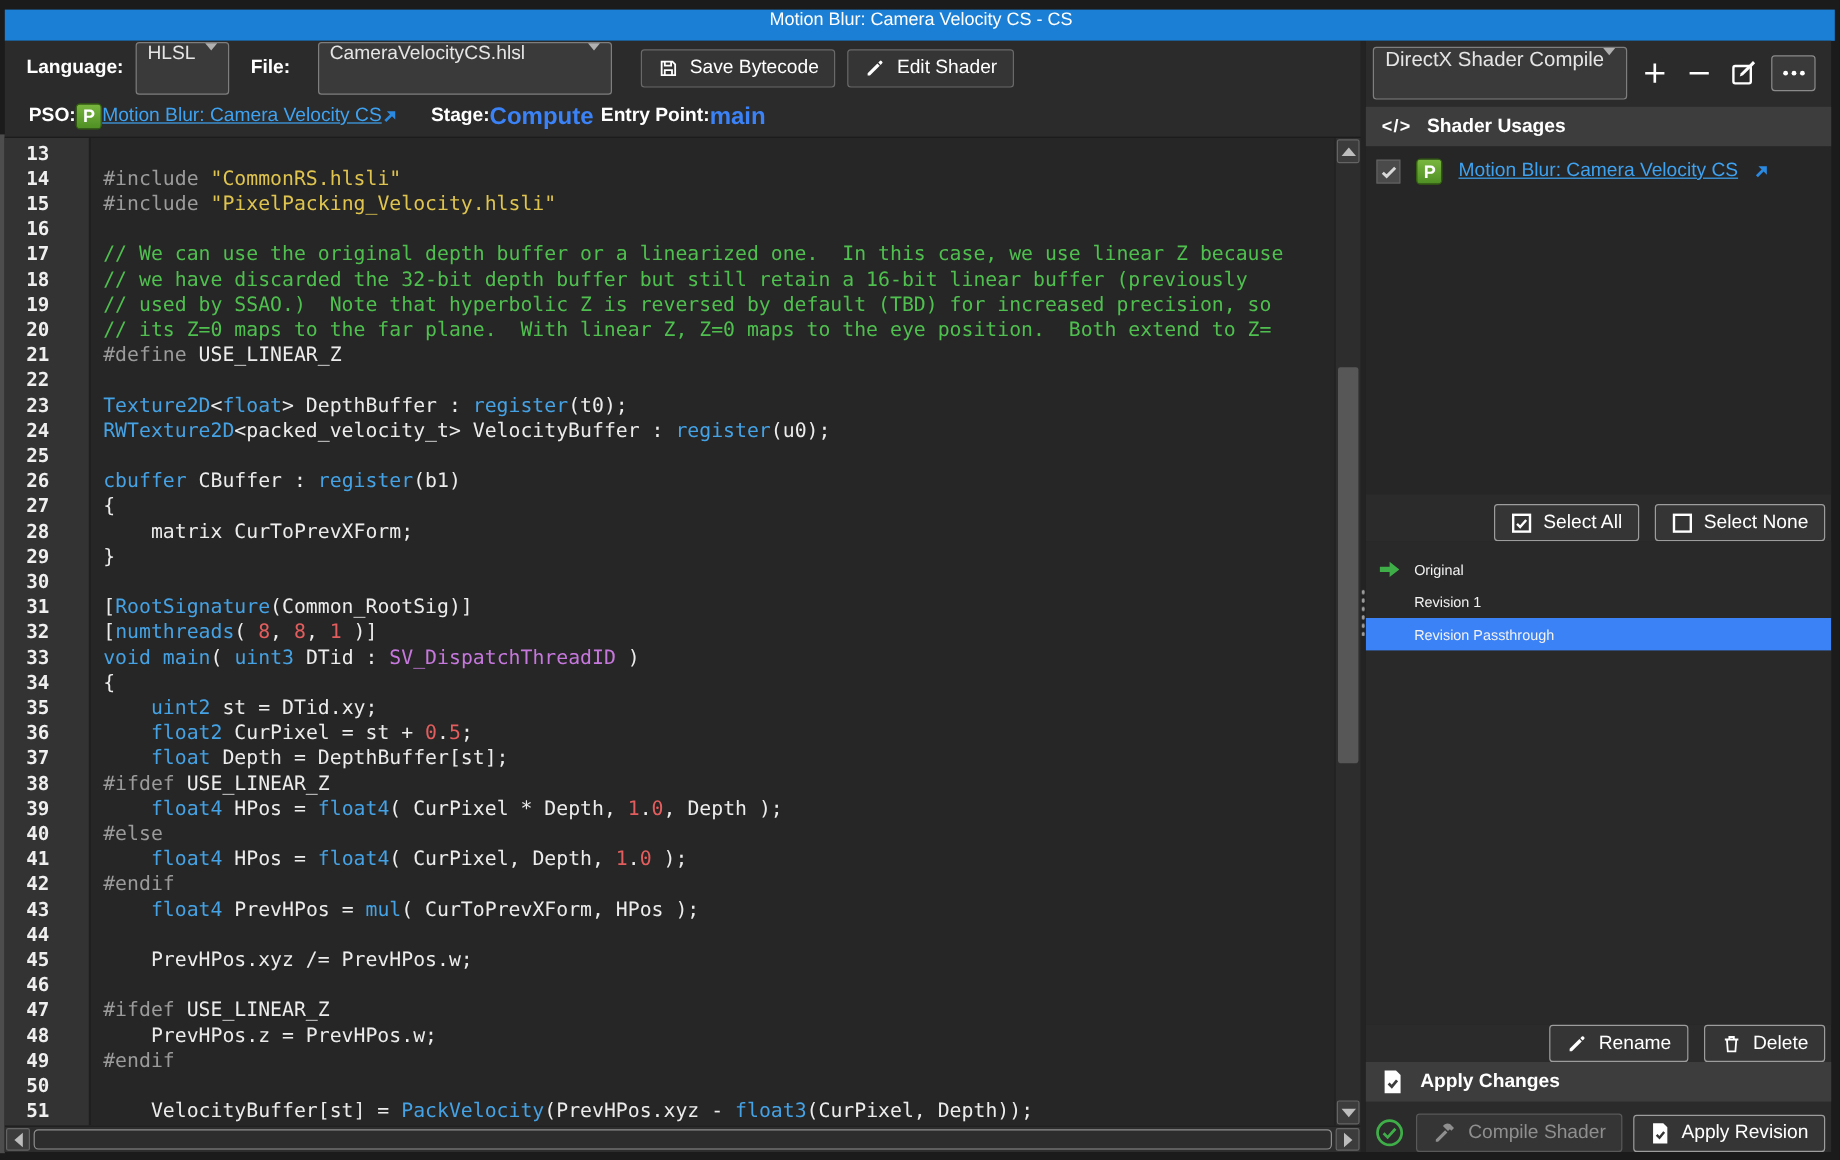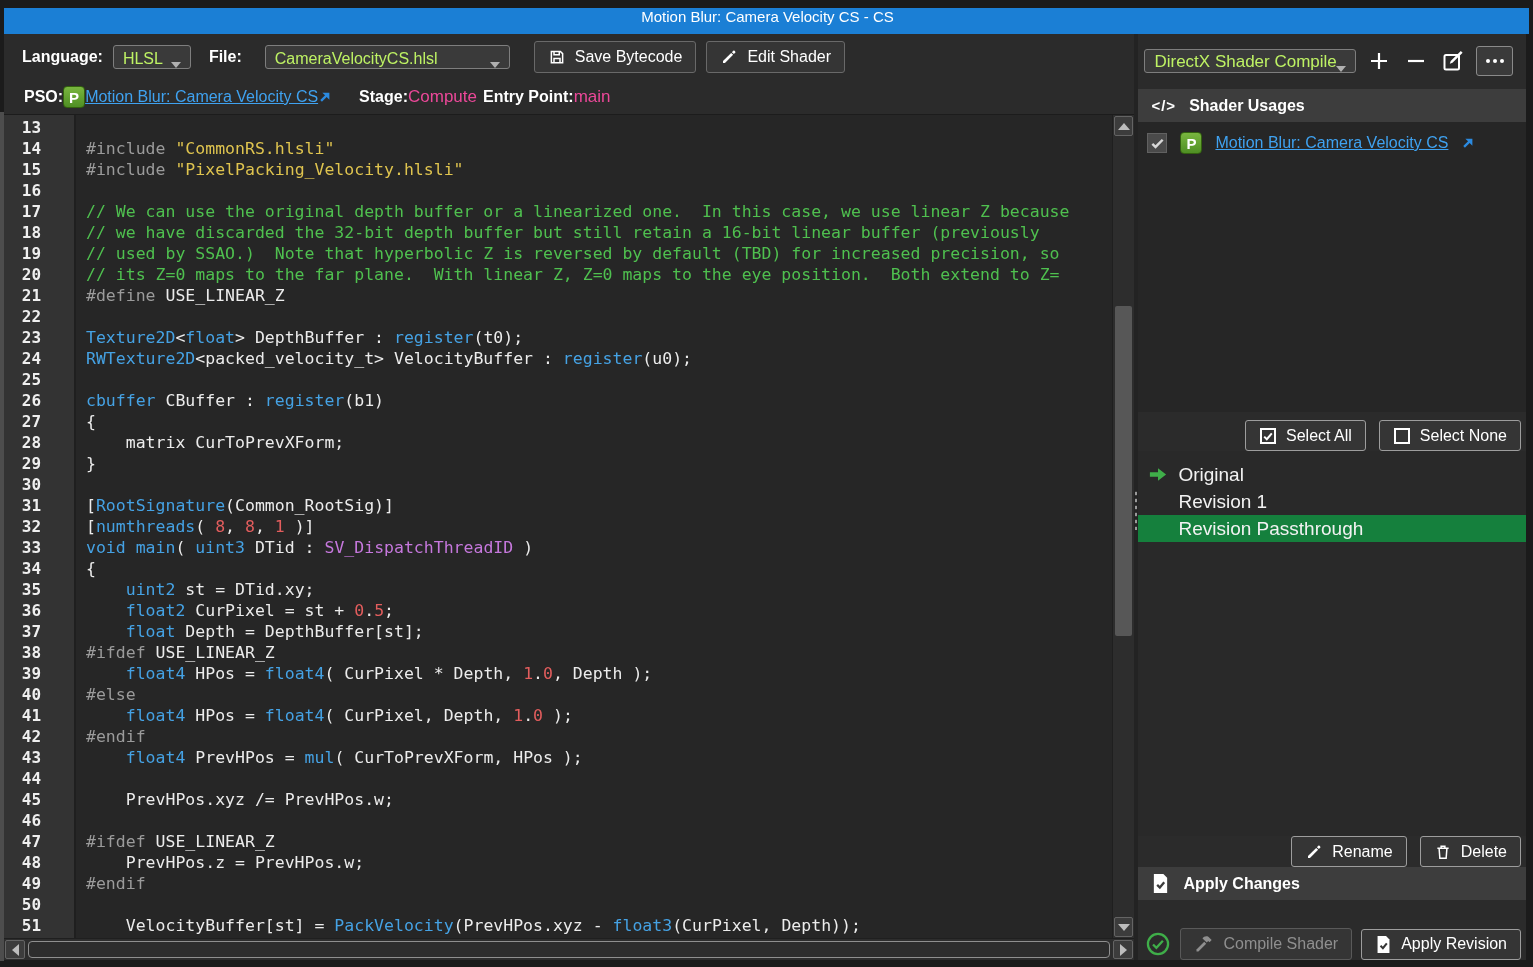--- a/index.html
+++ b/index.html
@@ -23,23 +23,23 @@
   .left-col { width:1144px; display:flex; flex-direction:column; background:#2b2b2b; }
   .splitter { width:4px; background:#232323; position:relative; }
   .grip { position:absolute; top:456px; left:0; width:4px; height:40px;
           background-image:radial-gradient(#9a9a9a 1px, transparent 1.3px); background-size:4px 7px; }
   .panel { flex:1; display:flex; flex-direction:column; background:#2b2b2b; }
 
   
   .toolbar { height:46px; display:flex; align-items:center; padding-left:18px; gap:10px; }
   .pso-row { height:34px; display:flex; align-items:center; padding-left:20px; gap:0; }
   .lbl { color:#fff; font-weight:bold; font-size:16px; white-space:nowrap; }
-  .val { color:#ec4899; font-size:17px; white-space:nowrap; }
-  .dropdown { height:24px; background:#3a3a3a; border:1px solid #7e7e7e; border-radius:3px;
-              display:flex; align-items:flex-end; padding:0 9px; color:#bef264; font-size:16px; cursor:pointer; }
+  .val { color:#3b82f6; font-size:20px; white-space:nowrap;font-weight:bold; }
+  .dropdown { height:44px; background:#3a3a3a; border:1px solid #7e7e7e; border-radius:3px;
+              display:flex; align-items:flex-start; padding:0 9px; color:#e5e5e5; font-size:16px; cursor:pointer; }
   .dd-value { white-space:nowrap; overflow:hidden; }
   .dd-caret { margin-left:auto; width:0; height:0; border-left:5px solid transparent;
               border-right:5px solid transparent; border-top:6px solid #b0b0b0; flex:none; }
   .dd-lang { width:78px; margin-right:8px; }
   .dd-file { width:245px; margin-right:14px;margin-left:13px; }
   .btn { height:32px; background:#353535; border:1px solid #696969; border-radius:3px; display:inline-flex;
          align-items:center; gap:9px; padding:0 13px; color:#fff; font-size:16px; cursor:pointer; white-space:nowrap; }
   .btn.bright { border-color:#9d9d9d; height:31px; }
   .btn.disabled { color:#8f8f8f; border-color:#595959; }
   .p-badge { width:22px; height:22px; border-radius:4px; background:linear-gradient(#79b63f,#4f8f24);
@@ -86,25 +86,25 @@
               display:flex; align-items:center; justify-content:center; gap:3px; cursor:pointer; flex:none; }
   .more-btn i { width:4px; height:4px; border-radius:50%; background:#fff; }
   .mt8{margin-top:8px;} .mt12{margin-top:12px;}
   .usages { height:290px; background:#262626; padding:10px 0 0 9px; flex:none; }
   .usage-row { display:flex; align-items:center; gap:13px; }
   .checkbox { width:20px; height:20px; background:#4a4a4a; border:1px solid #616161;
               display:flex; align-items:center; justify-content:center; cursor:pointer; flex:none; }
   .sel-row { margin-top:8px; display:flex; justify-content:flex-end; gap:13px; padding-right:5px; flex:none; }
   .rev-list { flex:1; background:#292929; padding-top:10px; overflow:hidden; }
   .rev-row { height:27px; display:flex; align-items:center; gap:9px; padding-left:11px; color:#f2f2f2;
-             font-size:19px; cursor:pointer; }
-  .rev-row.selected { background:#15803d; }
+             font-size:12px; cursor:pointer; }
+  .rev-row.selected { background:#3b82f6; }
   .rev-ic { width:20px; display:flex; align-items:center; flex:none; }
   .rd-row { display:flex; justify-content:flex-end; gap:13px; padding-right:5px; flex:none; }
-  .bottom-row { margin-top:28px; display:flex; align-items:center; gap:9px; padding:0 5px 0 7px; flex:none; }
+  .bottom-row { margin-top:10px; display:flex; align-items:center; gap:9px; padding:0 5px 0 7px; flex:none; }
   .btn-compile { flex:1; justify-content:flex-start; }
   svg { display:block; }
 </style>
 </head>
 <body>
 
 <div class="window">
   <div class="left-strip"></div>
 
   <div class="titlebar">

